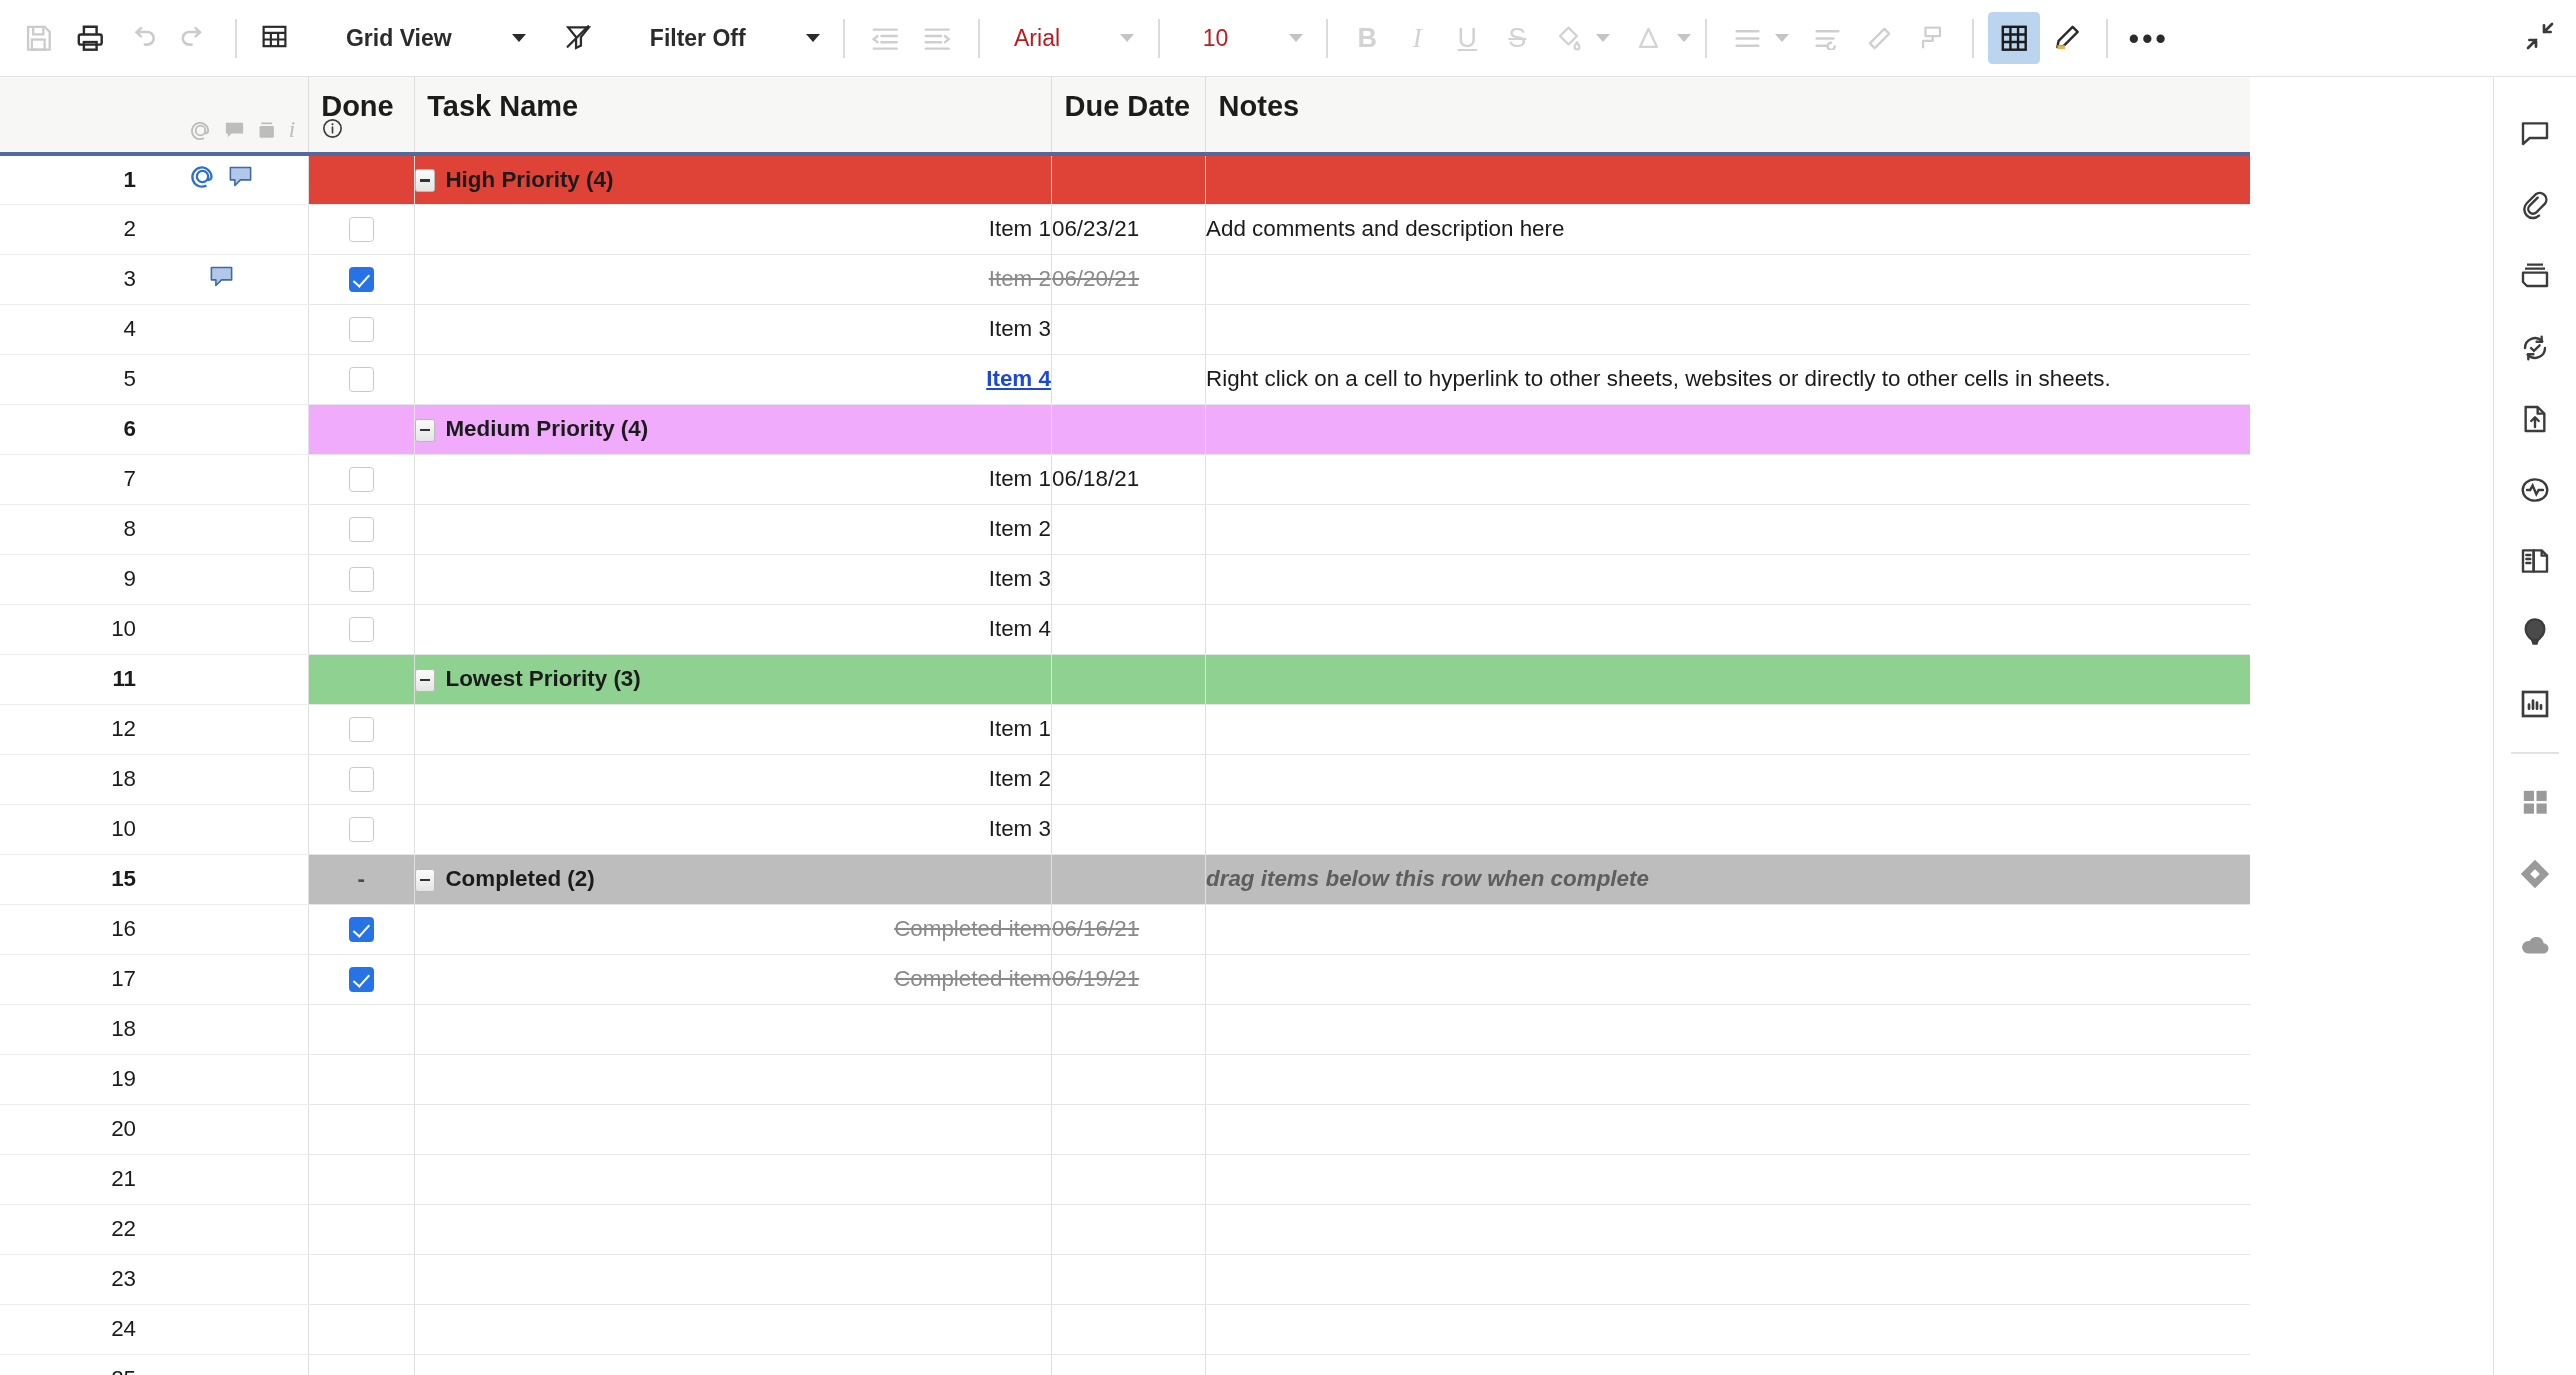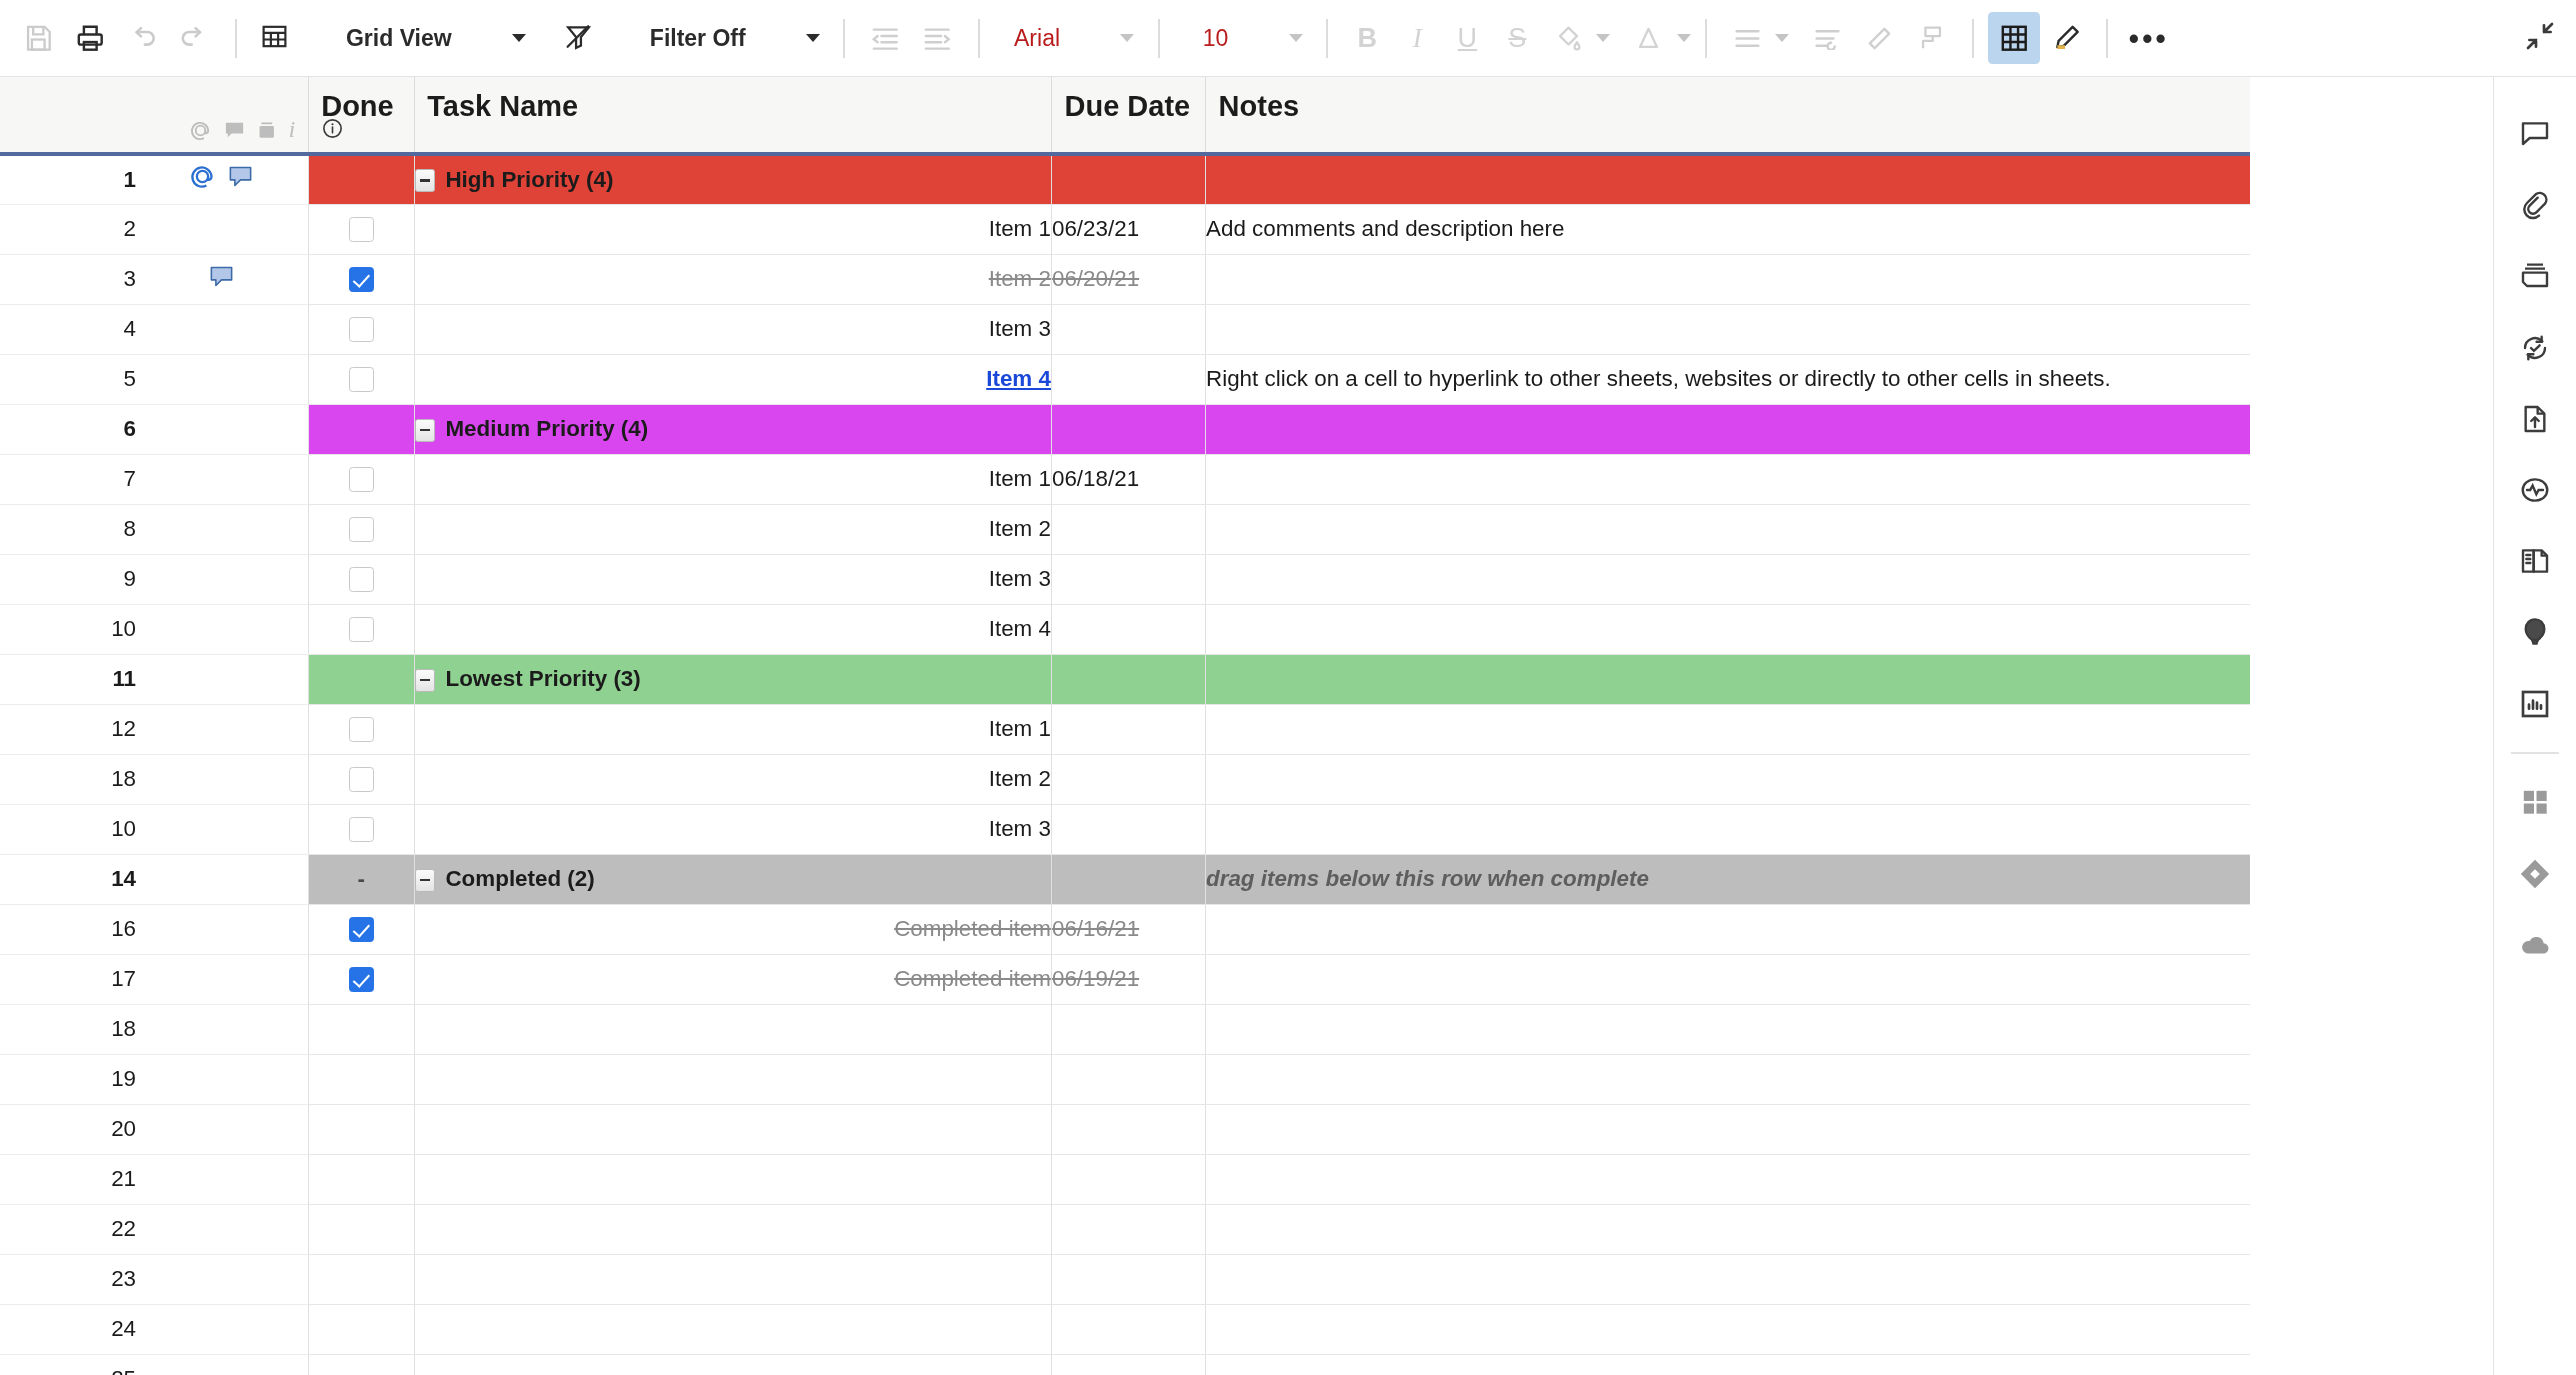--- a/index.html
+++ b/index.html
@@ -157,21 +157,21 @@
     content: "";
     position: absolute; left: 7.2px; top: 2.7px;
     width: 7.2px; height: 13.5px;
     border: solid #fff; border-width: 0 2.7px 2.7px 0;
     transform: rotate(42deg);
   }
 
   
   tr.grouprow td { font-weight: bold; font-size: 22.4px; }
   .gr-high  { background: #df4236; color: #ffffff; }
-  .gr-med   { background: #d946ef; color: #1b1b1b; }
+  .gr-med   { background: #f0abfc; color: #1b1b1b; }
   .gr-low   { background: #8ed190; color: #1b1b1b; margin-top: 35px; }
   .gr-done  { background: #bdbdbd; color: #1b1b1b; }
   .collapse {
     display: inline-flex; align-items: center; justify-content: center;
     width: 20px; height: 23px;
     background: linear-gradient(#fbfbfb,#e4e4e4);
     border: 0.9px solid #b9b9b9; border-radius: 2.7px;
     margin-right: 10.8px; vertical-align: middle;
   }
   .collapse i {
@@ -550,21 +550,21 @@
           </tr>
           <tr class="row">
             <td class="rownum">10</td>
             <td class="iconcell"></td>
             <td class="donecell"><span class="cbx"></span></td>
             <td class="taskcell"><span class="">Item 3</span></td>
             <td class="duecell"></td>
             <td class="notescell"></td>
           </tr>
           <tr class="row grouprow">
-            <td class="rownum">14</td>
+            <td class="rownum">15</td>
             <td class="iconcell"></td>
             <td class="donecell gr-done"><span class="dash">-</span></td>
             <td class="grouptask gr-done"><span class="collapse">
                 <i></i>
               </span><span>Completed (2)</span></td>
             <td class="duecell gr-done"></td>
             <td class="notescell gr-done"><span class="ital">drag items below this row when complete</span></td>
           </tr>
           <tr class="row">
             <td class="rownum">16</td>

